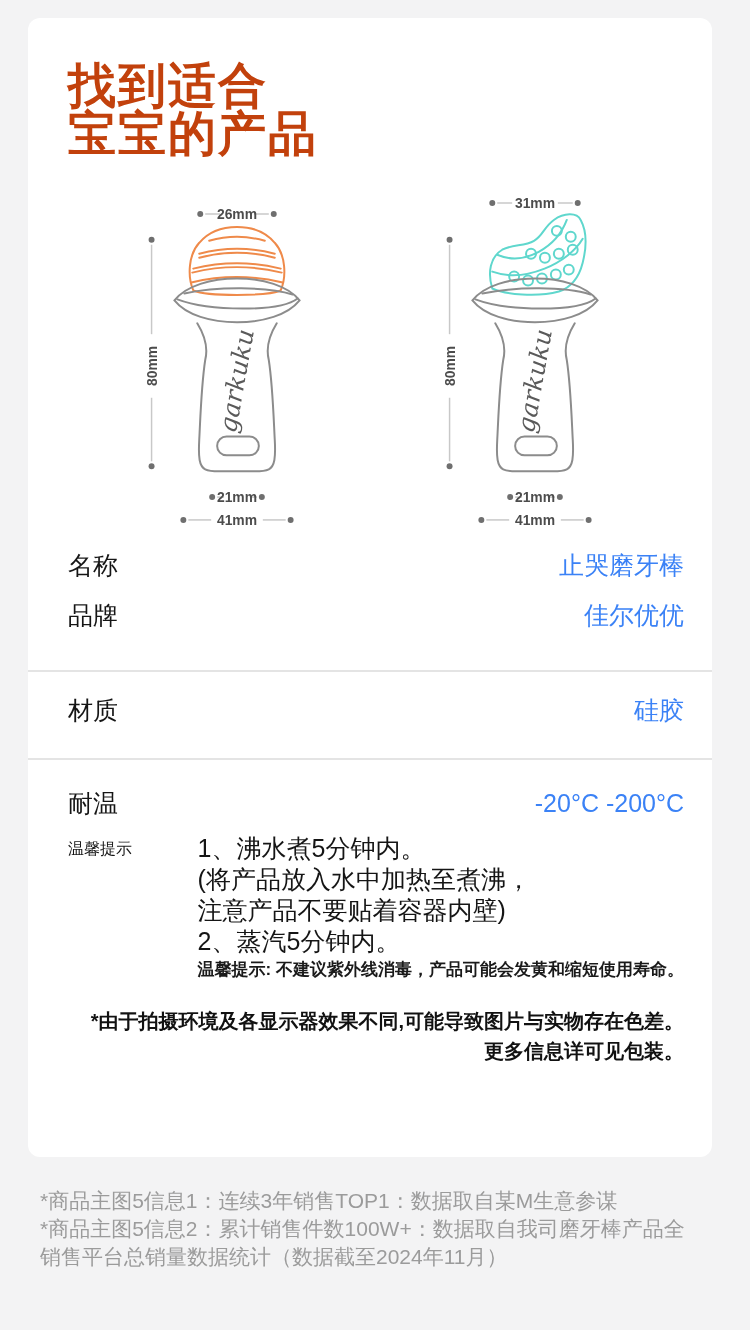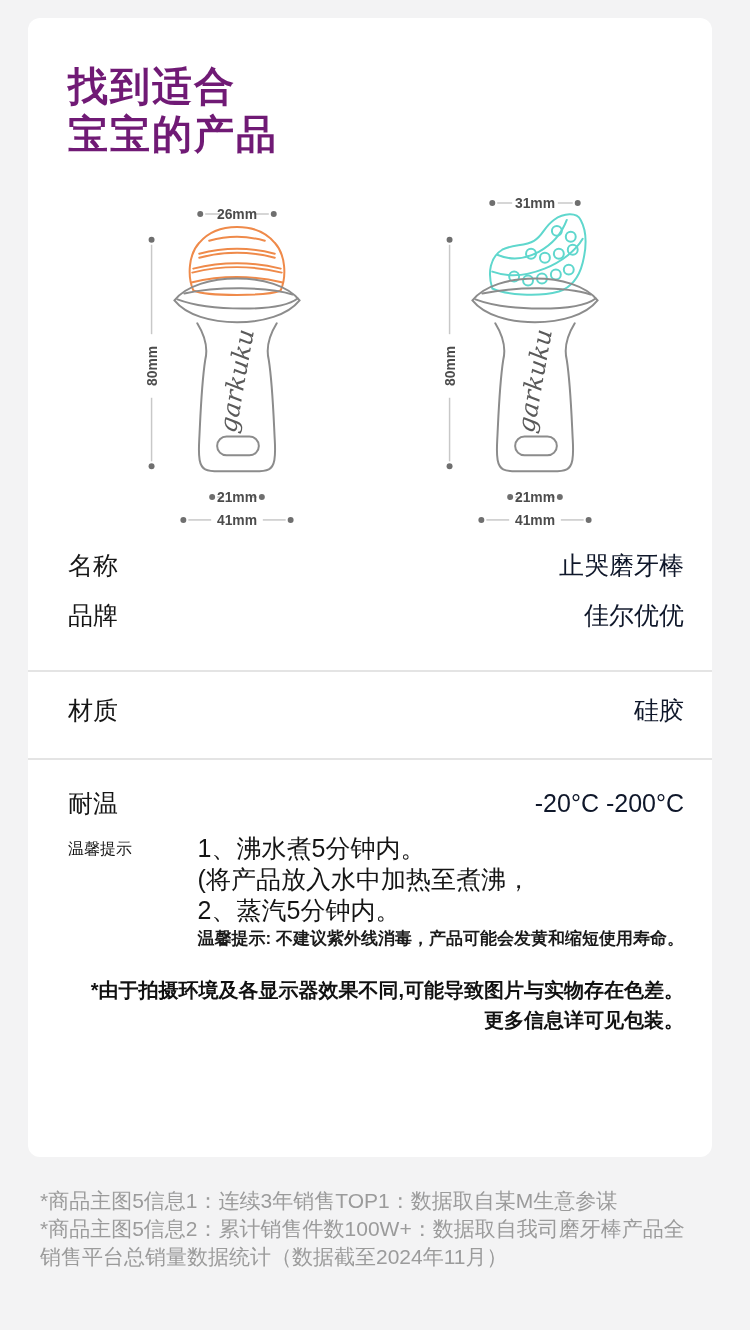--- a/index.html
+++ b/index.html
@@ -12,29 +12,29 @@
   }
   .card {
     background:#ffffff;
     border-radius:12px;
     margin:18px 38px 0 28px;
     width:684px;
     height:1139px;
     padding:44px 28px 42px 40px;
     overflow:hidden;
   }
-  .title { font-size:40px; font-weight:800; line-height:48px; letter-spacing:2px; color:#701a75; }
+  .title { font-size:48px; font-weight:800; line-height:48px; letter-spacing:2px; color:#c2410c; }
   .diagram { margin-top:28px; height:350px; display:flex; padding-left:20px; }
   .product-svg { width:300px; height:350px; display:block; }
   .dimtext { font-family:"Liberation Sans",sans-serif; font-size:14px; font-weight:600; fill:#4c4c4c; text-anchor:middle; }
   .script { font-family:"DejaVu Serif",serif; font-style:italic; font-size:25px; fill:#5a5a5a; text-anchor:middle; }
   .specs { margin-top:4px; }
   .spec-row { display:flex; justify-content:space-between; align-items:center; height:50px; font-size:25px; }
   .spec-label { color:#151515; }
-  .spec-value { color:#0f172a; text-align:right; }
+  .spec-value { color:#3b82f6; text-align:right; }
   .divider { border-top:2px solid #e4e4e4; width:684px; margin-left:-40px; }
   .div1 { margin-top:30px; }
   .div2 { margin-top:23px; }
   .row-material { margin-top:13px; }
   .row-temp { margin-top:18px; }
   .steril { display:flex; justify-content:space-between; align-items:flex-start; margin-top:5px; }
   .steril .spec-label { line-height:31px; }
   .steril-value { font-size:25px; line-height:31px; color:#151515; }
   .steril-tip { font-size:17px; font-weight:600; line-height:25px; color:#1a1a1a; }
   .disclaimer { margin-top:24px; text-align:right; font-size:20px; font-weight:700; line-height:30px; color:#111; }
@@ -171,20 +171,21 @@
     <div class="spec-row row-temp">
       <div class="spec-label">耐温</div>
       <div class="spec-value">-20°C -200°C</div>
     </div>
 
     <div class="steril">
       <div class="spec-label">温馨提示</div>
       <div class="steril-value">
         <div>1、沸水煮5分钟内。</div>
         <div>(将产品放入水中加热至煮沸，</div>
+        <div>注意产品不要贴着容器内壁)</div>
         <div>2、蒸汽5分钟内。</div>
         <div class="steril-tip">温馨提示: 不建议紫外线消毒，产品可能会发黄和缩短使用寿命。</div>
       </div>
     </div>
   </div>
 
   <div class="disclaimer">
     <div>*由于拍摄环境及各显示器效果不同,可能导致图片与实物存在色差。</div>
     <div>更多信息详可见包装。</div>
   </div>

